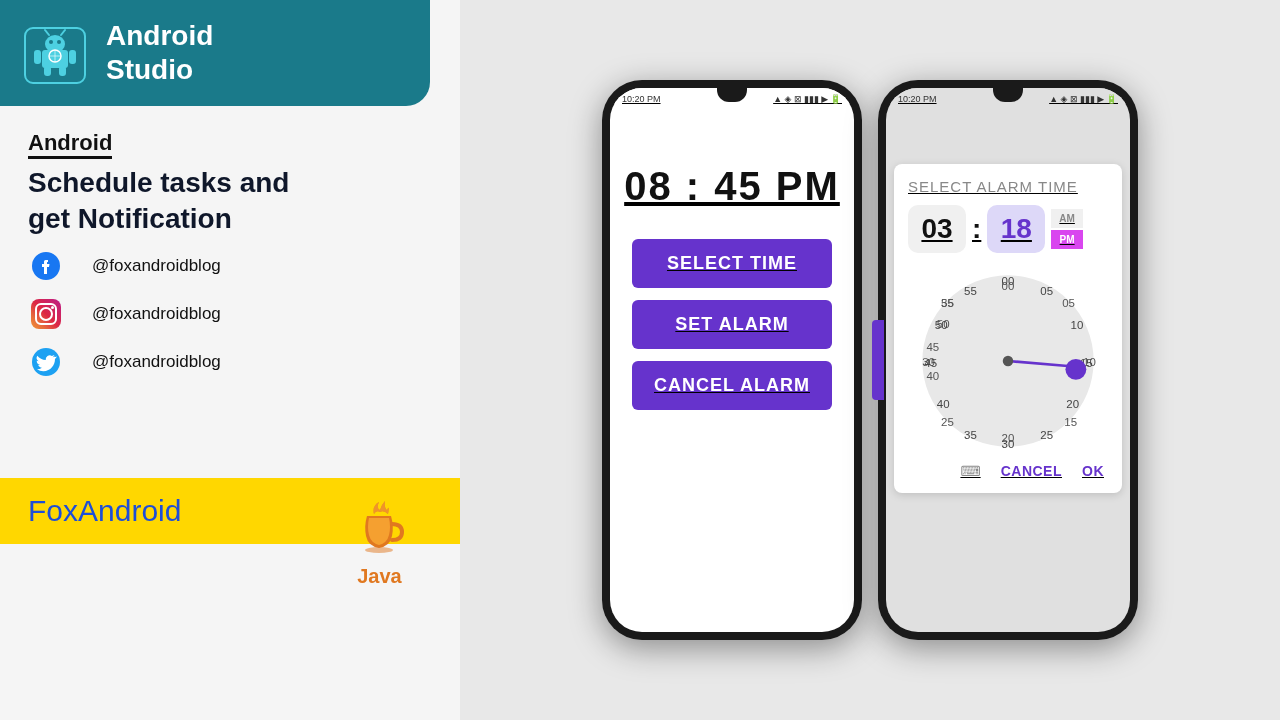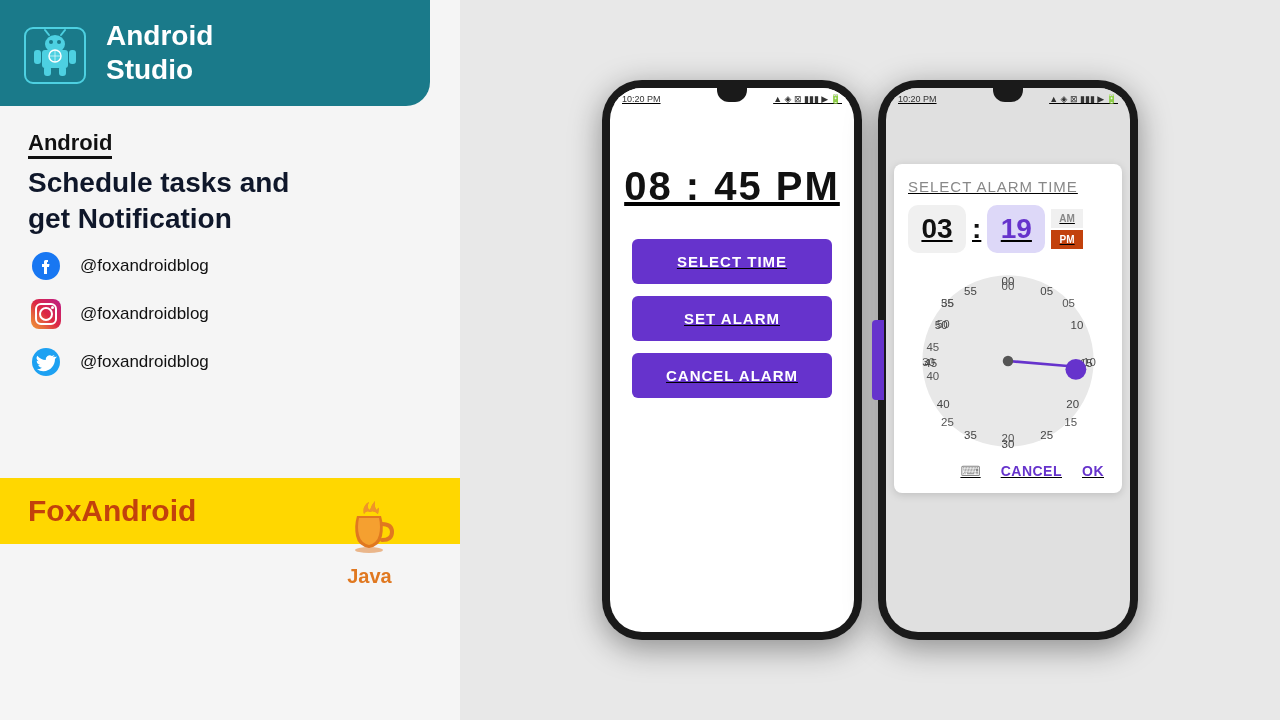--- a/index.html
+++ b/index.html
@@ -71,62 +71,62 @@
       line-height: 1.3;
     }
 
     .social-section {
       margin-top: 10px;
     }
 
     .social-item {
       display: flex;
       align-items: center;
-      gap: 16px;
+      gap: 28px;
       margin-bottom: 12px;
     }
 
     .social-icon {
       width: 36px;
       height: 36px;
       display: flex;
       align-items: center;
       justify-content: center;
       font-size: 22px;
     }
 
     .social-handle {
       font-size: 17px;
       color: #111;
       font-weight: 500;
     }
 
     .java-logo-container {
       position: absolute;
-      left: 342px;
+      left: 352px;
       top: 390px;
     }
 
     .java-label {
       font-size: 20px;
       font-weight: 700;
       color: #e07820;
       text-align: center;
     }
 
     .footer-bar {
       background: #ffd700;
       padding: 16px 28px;
       margin-top: auto;
     }
 
     .foxandroid-label {
       font-size: 30px;
-      font-weight: 700;
-      color: #c2410c;
+      font-weight: 400;
+      color: #1d4ed8;
     }
 
     
     .phones-area {
       flex: 1;
       display: flex;
       align-items: center;
       justify-content: center;
       gap: 16px;
       padding: 20px;
@@ -211,21 +211,21 @@
       color: #111;
       margin-bottom: 30px;
       letter-spacing: 2px;
     }
 
     .btn-alarm {
       width: 200px;
       padding: 14px 10px;
       border-radius: 6px;
       border: none;
-      font-size: 15px;
+      font-size: 18px;
       font-weight: 700;
       color: white;
       background: #6633cc;
       margin-bottom: 12px;
       cursor: pointer;
       letter-spacing: 1px;
     }
 
     
     .time-picker-card {
@@ -284,21 +284,21 @@
       border: none;
       border-radius: 0;
       padding: 4px 8px;
       font-size: 10px;
       font-weight: 600;
       color: #888;
       cursor: pointer;
     }
 
     .ampm-btn.active {
-      background: #c2410c;
+      background: #d946ef;
       color: white;
     }
 
     
     .clock-face-container {
       display: flex;
       justify-content: center;
       padding: 0 6px;
     }
 
@@ -478,21 +478,21 @@
         <span>10:20 PM</span>
         <span>▲ ◈ ⊠ ▮▮▮ ▶ 🔋</span>
       </div>
 
       <div class="time-picker-card">
         <div class="picker-title">SELECT ALARM TIME</div>
 
         <div class="time-inputs">
           <div class="time-box">03</div>
           <div class="colon">:</div>
-          <div class="time-box active">19</div>
+          <div class="time-box active">18</div>
           <div class="ampm-col">
             <button class="ampm-btn">AM</button>
             <button class="ampm-btn active">PM</button>
           </div>
         </div>
 
         <div class="clock-face-container">
           <svg width="180" height="180" viewBox="0 0 180 180" class="clock-svg">
 
             <circle cx="90" cy="90" r="82" fill="#e8e8e8"></circle>

